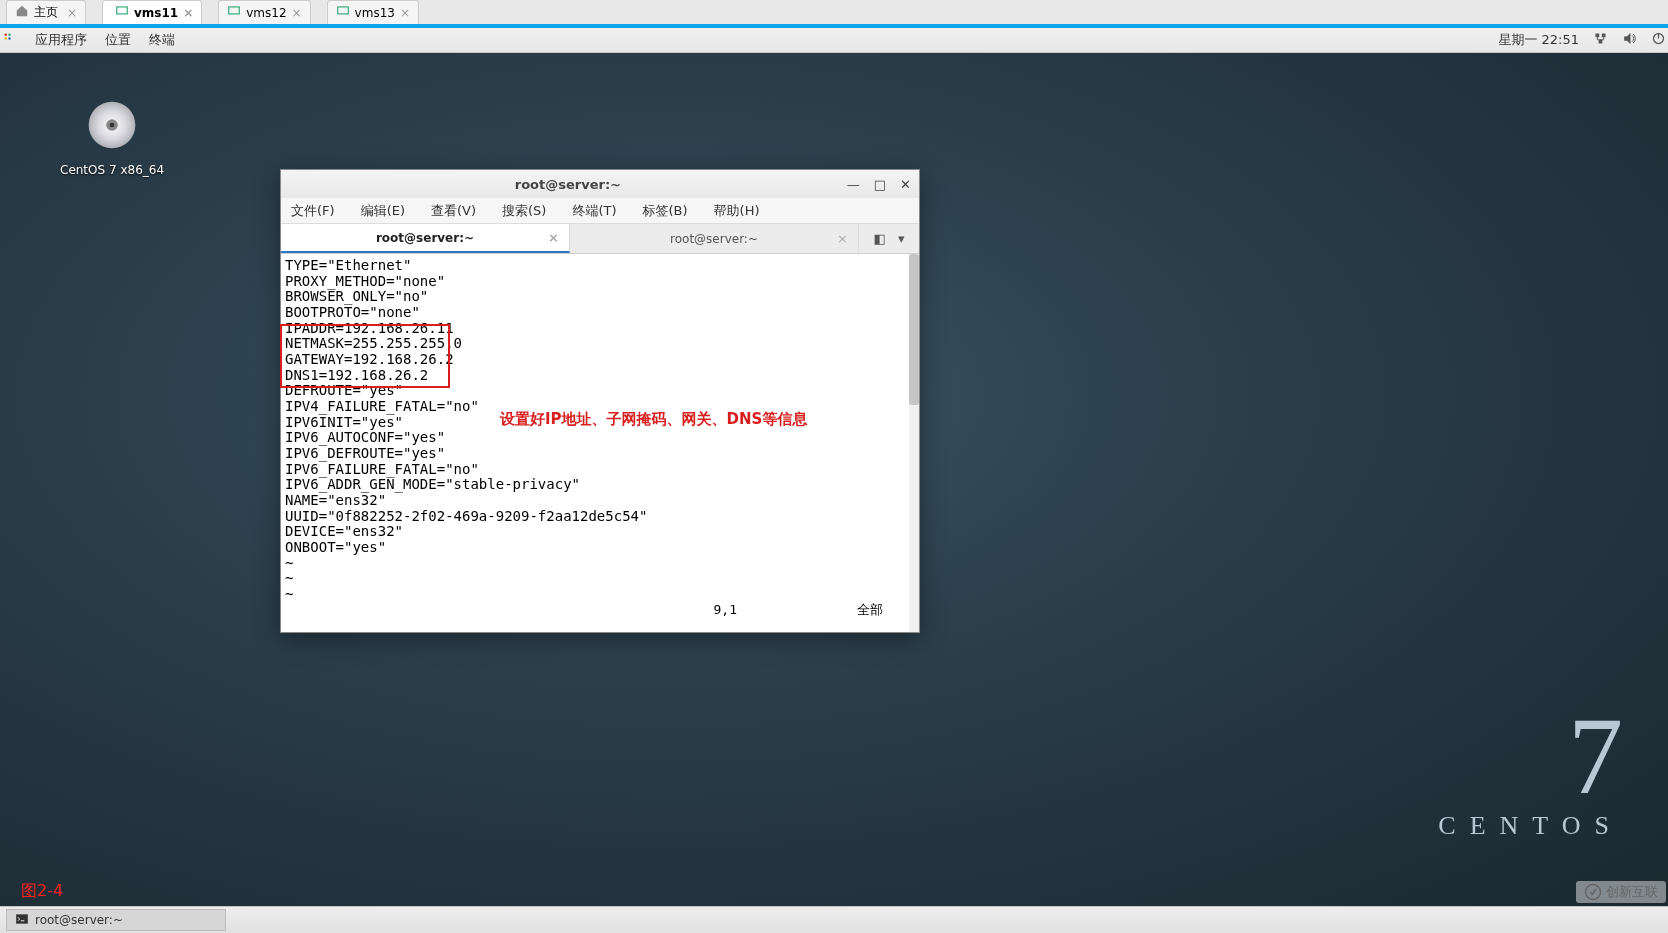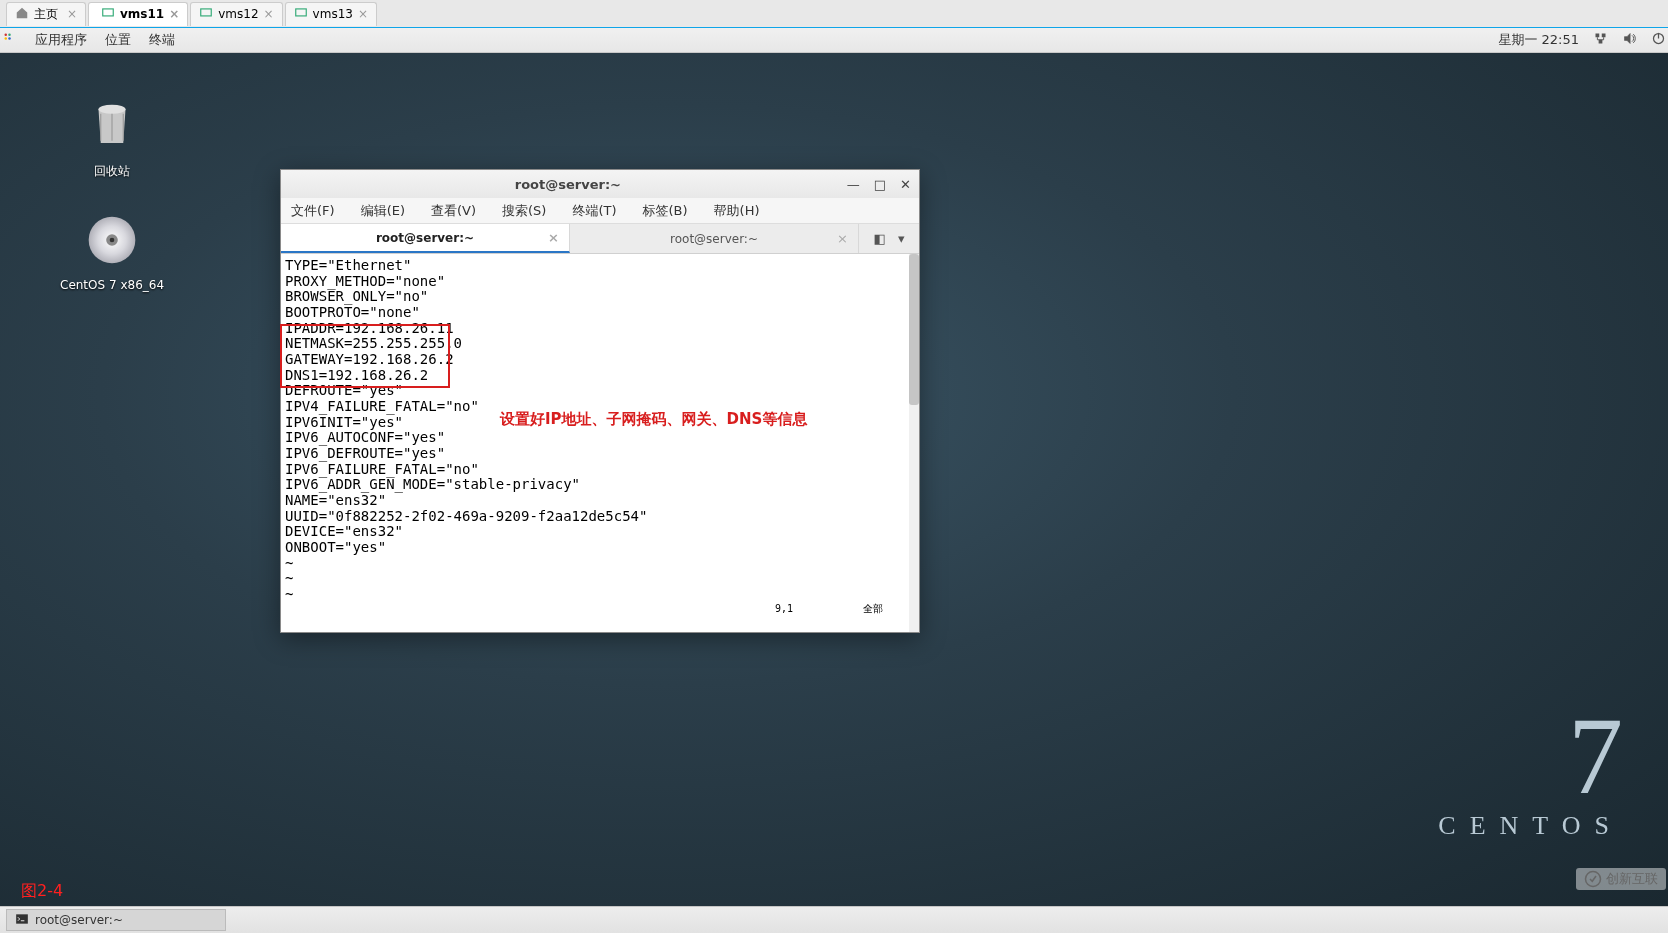--- a/index.html
+++ b/index.html
@@ -12,22 +12,22 @@
   background: #333;
   position: relative;
 }
 
 .browser-tabs {
   height: 28px;
   background: #e8e8e8;
   display: flex;
   align-items: center;
   padding: 0 6px;
-  gap: 2px;
-  border-bottom: 1px solid #0ea5e9;
+  gap: 16px;
+  border-bottom: 4px solid #0ea5e9;
 }
 .btab {
   height: 24px;
   min-width: 80px;
   background: #f5f5f5;
   border: 1px solid #ccc;
   border-bottom: none;
   border-radius: 3px 3px 0 0;
   display: flex;
   align-items: center;
@@ -83,21 +83,21 @@
   align-items: flex-end;
   gap: 18px;
   color: #b8c9d4;
 }
 .centos-logo .seven { font-size: 110px; font-weight: 200; font-family: Georgia, serif; line-height:1;}
 .centos-logo .word { font-size: 26px; letter-spacing: 14px; font-weight: 300; align-self:flex-end; margin-bottom:10px;font-family:Liberation Serif, serif;}
 
 .watermark {
   position: absolute;
   right: 2px;
-  bottom: 16px;
+  bottom: 3px;
   font-size: 13px;
   color: #666;
   background: rgba(255,255,255,0.45);
   padding: 2px 8px;
   border-radius: 3px;
   display:flex; align-items:center; gap:4px;
 }
 
 .fig-label { position: absolute; left: 21px; bottom: 4px; color: #ff2020; font-weight: normal; font-size: 16px;}
 
@@ -164,21 +164,21 @@
   white-space: pre;
   color: #000;
   height: 378px;
   overflow: hidden;
   position: relative;
 }
 .term-body .scrollbar { position:absolute; right:0; top:0; width:10px; height:100%; background:#f0f0f0;}
 .term-body .scrollbar .thumb{ height:40%; background:#c5c5c5; border-radius:3px;}
 .term-hl { position: absolute; border: 2px solid #d81e1e; }
 .term-note { position: absolute; left: 500px; top: 357px; color: #d81e1e; font-weight: bold; font-size: 15px;}
-.term-status { display:flex; justify-content:flex-end; gap:70px; padding-right:30px; font-family:"DejaVu Sans Mono",monospace; font-size:10px;}
+.term-status { display:flex; justify-content:flex-end; gap:120px; padding-right:30px; font-family:"DejaVu Sans Mono",monospace; font-size:13px;}
 
 .taskbar {
   position: absolute;
   left: 0; right: 0; bottom: 0;
   height: 27px;
   background: linear-gradient(#ededed,#e2e2e2);
   border-top: 1px solid #c5c5c5;
   display: flex;
   align-items: center;
   padding: 0 6px;
@@ -256,30 +256,20 @@
         </svg></span>
     <span><svg viewBox="0 0 24 24">
           <circle cx="12" cy="12" r="8" fill="none" stroke="#555" stroke-width="2"></circle>
           <line x1="12" y1="3" x2="12" y2="12" stroke="#555" stroke-width="2"></line>
         </svg></span>
   </div>
 </div>
 
 <div class="desktop">
   <div class="desk-icons">
-    <div class="dicon">
-      <div class="box">
-        <svg viewBox="0 0 48 48" width="54" height="54">
-            <path fill="#c8c8c8" d="M12 10h24l-2 30H14z"></path>
-            <ellipse cx="24" cy="10" rx="12" ry="4" fill="#e0e0e0"></ellipse>
-            <path d="M14 14v24M24 14v24M34 14v24" stroke="#999" stroke-width="1"></path>
-          </svg>
-      </div>
-      <span>回收站</span>
-    </div>
     <div class="dicon">
       <div class="box">
         <svg viewBox="0 0 48 48" width="56" height="56">
             <defs>
               <radialGradient id="dg">
                 <stop offset="0%" stop-color="#fff"></stop>
                 <stop offset="60%" stop-color="#d8d8de"></stop>
                 <stop offset="100%" stop-color="#b0b0b8"></stop>
               </radialGradient>
             </defs>

